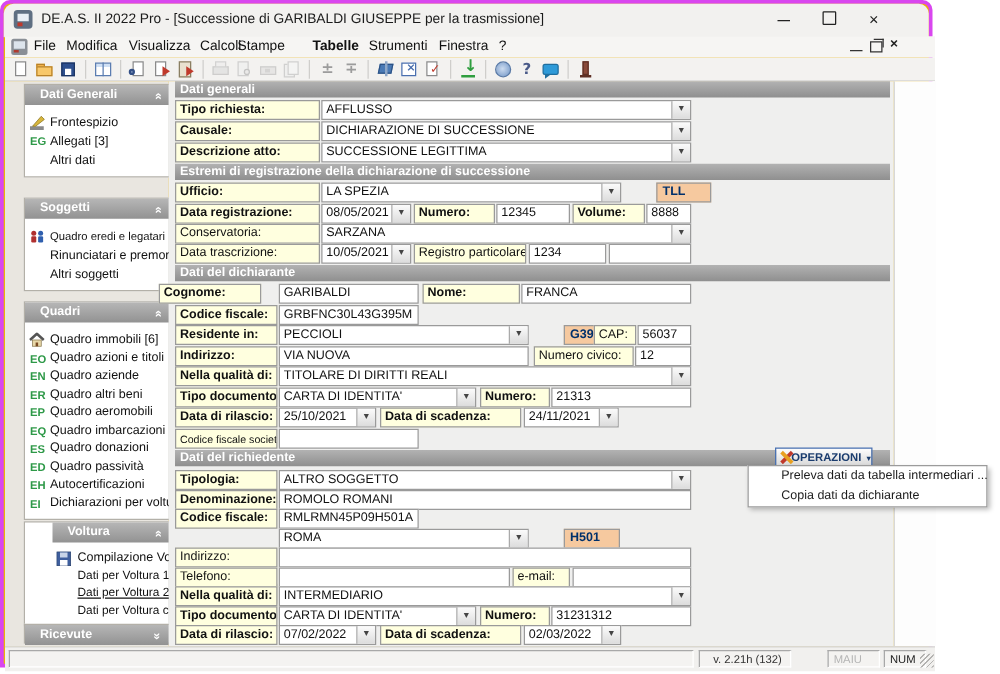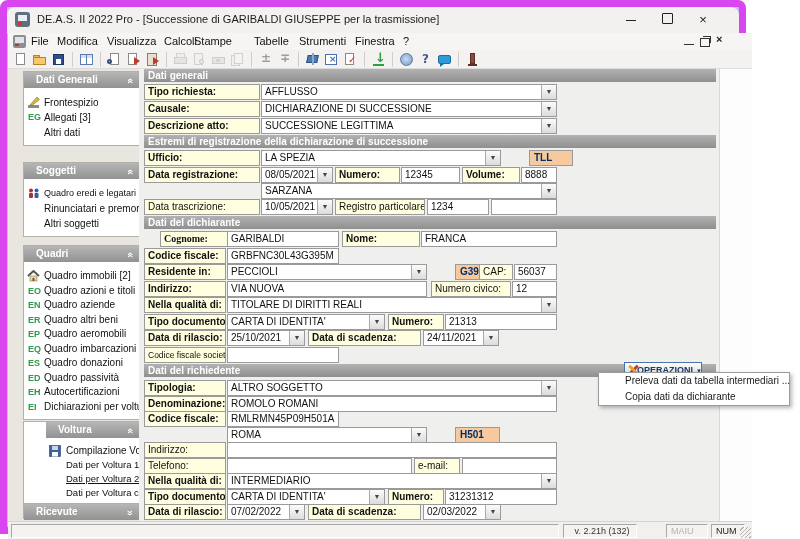--- a/index.html
+++ b/index.html
@@ -1,20 +1,20 @@
 <!DOCTYPE html>
 <html><head>
 <meta charset="utf-8">
 <style>
   html,body{margin:0;padding:0;background:#fff;}
   body{font-family:"Liberation Sans", sans-serif; -webkit-font-smoothing:antialiased;}
   #stage{position:relative;width:800px;height:539px;background:#fff;overflow:hidden;}
   
-  #win{position:absolute;left:0;top:0;width:746px;height:534px;background:#c4b5fd;
-       border:7px solid #d946ef;border-radius:8px 8px 0 0;box-sizing:border-box;}
+  #win{position:absolute;left:0;top:0;width:746px;height:534px;background:#eab308;
+       border:3px solid #d946ef;border-radius:8px 8px 0 0;box-sizing:border-box;}
   #titlebar{position:absolute;left:0;top:0;width:100%;height:26px;background:#f2f1ef;
        border-bottom:1px solid #e2e1df;border-radius:8px 8px 0 0;}
   .appico{position:absolute;left:8px;top:5px;width:15px;height:15px;background:#5f6f82;border-radius:3px;}
   .appico::before{content:"";position:absolute;left:3px;top:3px;width:9px;height:6px;background:#e8eef5;}
   .appico::after{content:"";position:absolute;left:3px;top:10px;width:4px;height:3px;background:#c0392b;}
   #title-text{position:absolute;left:30px;top:6px;font-size:11px;color:#1b1b1b;white-space:nowrap;}
   .wbtn{position:absolute;top:0;width:32px;height:25px;text-align:center;color:#222;}
   .wbtn .g{display:inline-block;margin-top:6px;font-size:13px;line-height:13px;}
   .g-min{width:10px;border-bottom:1px solid #222;height:7px;}
   .g-max{width:9px;height:9px;border:1px solid #222;border-radius:1px;margin-top:7px;}
@@ -134,21 +134,21 @@
       <span class="wbtn" style="left:680px;"><span class="g">×</span></span>
     </div>
 
     <div id="menubar">
       <span class="mdico"></span>
       <span class="mi" style="left:20px;">File</span>
       <span class="mi" style="left:46px;">Modifica</span>
       <span class="mi" style="left:96px;">Visualizza</span>
       <span class="mi" style="left:153px;">Calcoli</span>
       <span class="mi" style="left:183px;">Stampe</span>
-      <span class="mi" style="left:243px;">Tabelle</span>
+      <span class="mi" style="left:243px;font-weight:bold;">Tabelle</span>
       <span class="mi" style="left:288px;">Strumenti</span>
       <span class="mi" style="left:344px;">Finestra</span>
       <span class="mi" style="left:392px;">?</span>
       <span class="mdibtn" style="left:676px;width:10px;border-bottom:1px solid #333;height:9px;"></span>
       <span class="mdibtn" style="left:692px;top:4px;"><span class="g-restore"></span></span>
       <span class="mdibtn" style="left:708px;top:0;font-weight:700;">×</span>
     </div>
 
     <div id="toolbar">
       <span class="ti i-new"></span>
@@ -236,21 +236,21 @@
           <span>Quadri</span>
           <span class="chev">«</span>
         </div>
         <div class="sitems">
           <div class="sitem">
             <span class="ic"><svg width="13" height="12" viewBox="0 0 13 12">
                   <path d="M1 6 L6.5 1 L12 6" fill="none" stroke="#555" stroke-width="2"></path>
                   <rect x="3" y="6" width="7" height="5" fill="#e8d8a8" stroke="#8a7a50" stroke-width="0.6"></rect>
                   <rect x="5.5" y="8" width="2" height="3" fill="#7a4a22"></rect>
                 </svg></span>
-            <span>Quadro immobili [2]</span>
+            <span>Quadro immobili [6]</span>
           </div>
           <div class="sitem"><span class="code">EO</span><span>Quadro azioni e titoli</span></div>
           <div class="sitem"><span class="code">EN</span><span>Quadro aziende</span></div>
           <div class="sitem"><span class="code">ER</span><span>Quadro altri beni</span></div>
           <div class="sitem"><span class="code">EP</span><span>Quadro aeromobili</span></div>
           <div class="sitem"><span class="code">EQ</span><span>Quadro imbarcazioni</span></div>
           <div class="sitem"><span class="code">ES</span><span>Quadro donazioni</span></div>
           <div class="sitem"><span class="code">ED</span><span>Quadro passività</span></div>
           <div class="sitem"><span class="code">EH</span><span>Autocertificazioni</span></div>
           <div class="sitem"><span class="code">EI</span><span>Dichiarazioni per voltura</span></div>
@@ -320,37 +320,38 @@
     <div class="lbl lblb" style="left:137px;top:160px;width:116px;">Data registrazione:</div>
     <div class="cmb" style="left:254px;top:160px;width:72px;">
         <span class="cv">08/05/2021</span>
         <span class="arw">▼</span>
       </div>
     <div class="lbl lblb" style="left:328px;top:160px;width:65px;">Numero:</div>
     <div class="fld" style="left:394px;top:160px;width:59px;">12345</div>
     <div class="lbl lblb" style="left:455px;top:160px;width:58px;">Volume:</div>
     <div class="fld" style="left:514px;top:160px;width:36px;">8888</div>
 
+    <div class="lbl" style="left:137px;top:176px;width:116px;">Conservatoria:</div>
     <div class="cmb" style="left:254px;top:176px;width:296px;">
         <span class="cv">SARZANA</span>
         <span class="arw">▼</span>
       </div>
 
     <div class="lbl" style="left:137px;top:192px;width:116px;">Data trascrizione:</div>
     <div class="cmb" style="left:254px;top:192px;width:72px;">
         <span class="cv">10/05/2021</span>
         <span class="arw">▼</span>
       </div>
     <div class="lbl" style="left:328px;top:192px;width:90px;">Registro particolare:</div>
     <div class="fld" style="left:420px;top:192px;width:62px;">1234</div>
     <div class="fld" style="left:484px;top:192px;width:66px;"></div>
 
     <div class="fhdr" style="top:209px;">Dati del dichiarante</div>
 
-    <div class="lbl lblb" style="left:153px;top:224px;width:82px;font-family:Liberation Serif, serif;">Cognome:</div>
+    <div class="lbl lblb" style="left:124px;top:224px;width:82px;">Cognome:</div>
     <div class="fld" style="left:220px;top:224px;width:112px;">GARIBALDI</div>
     <div class="lbl lblb" style="left:335px;top:224px;width:78px;">Nome:</div>
     <div class="fld" style="left:414px;top:224px;width:136px;">FRANCA</div>
 
     <div class="lbl lblb" style="left:137px;top:241px;width:82px;">Codice fiscale:</div>
     <div class="fld" style="left:220px;top:241px;width:112px;">GRBFNC30L43G395M</div>
 
     <div class="lbl lblb" style="left:137px;top:257px;width:82px;">Residente in:</div>
     <div class="cmb" style="left:220px;top:257px;width:200px;">
         <span class="cv">PECCIOLI</span>

